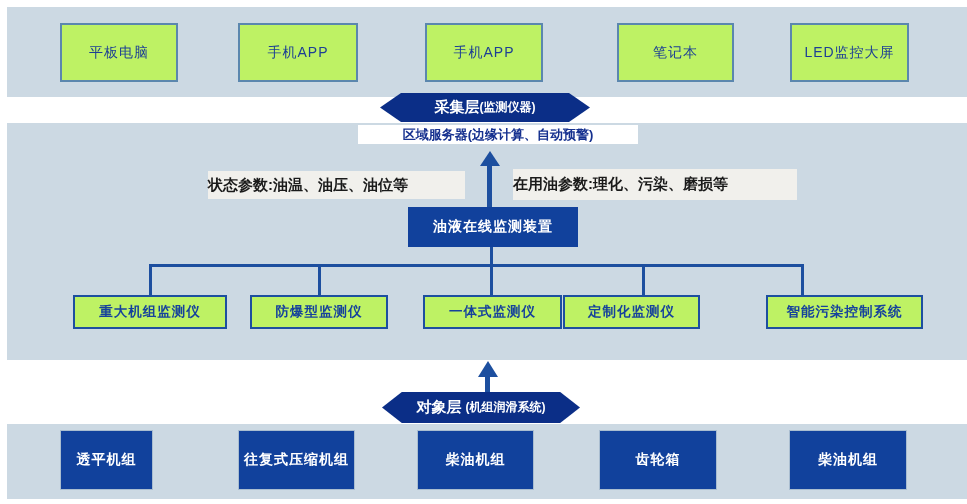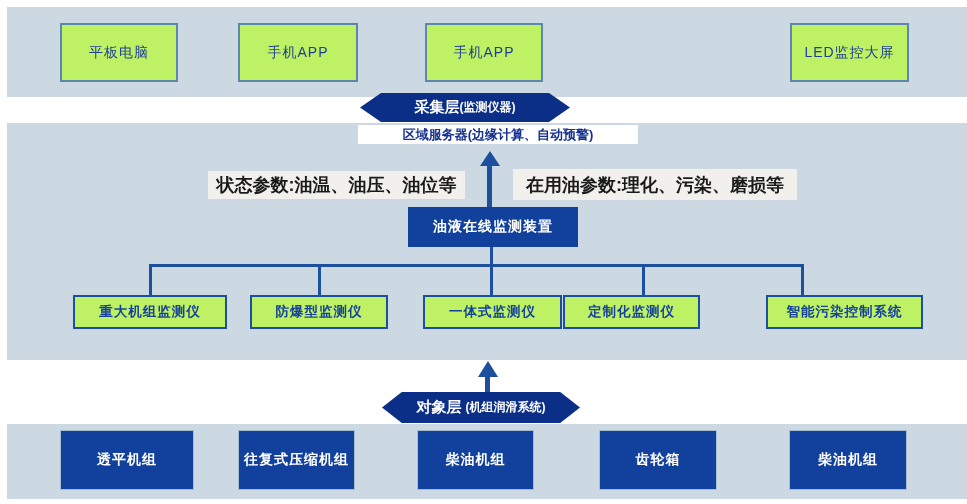--- a/index.html
+++ b/index.html
@@ -33,22 +33,22 @@
   .hex{position:absolute;background:var(--navy);color:#ffffff;display:flex;align-items:center;
        justify-content:center;white-space:nowrap;
        clip-path:polygon(0 50%,10% 0,90% 0,100% 50%,90% 100%,10% 100%);}
   .hex .big{font-size:15px;font-weight:bold;}
   .hex .small{font-size:12px;font-weight:bold;}
 
   .serverbox{position:absolute;left:358px;top:125px;width:280px;height:19px;background:#ffffff;
        display:flex;align-items:center;justify-content:center;color:#15308f;
        font-size:13px;font-weight:bold;}
 
-  .plabel{position:absolute;background:var(--label-bg);display:flex;align-items:center;justify-content:center;
-       color:var(--label-text);font-size:18px;font-weight:bold;white-space:nowrap;}
+  .plabel{position:absolute;background:var(--label-bg);display:flex;align-items:center;
+       color:var(--label-text);font-size:15px;font-weight:bold;white-space:nowrap;}
 
   .devbox{position:absolute;left:408px;top:207px;width:170px;height:40px;background:var(--box-blue);
        display:flex;align-items:center;justify-content:center;color:#ffffff;font-size:14px;
        font-weight:bold;letter-spacing:1px;}
 
   .hline{position:absolute;background:var(--line-blue);height:3px;}
   .vline{position:absolute;background:var(--line-blue);width:3px;}
 
   .arrow-shaft{position:absolute;background:var(--line-blue);}
   .arrow-head{position:absolute;width:0;height:0;border-left:10px solid transparent;
@@ -65,25 +65,28 @@
 
   <div class="tbox" style="left:60px;width:118px;">
     <span>平板电脑</span>
   </div>
   <div class="tbox" style="left:238px;width:120px;">
     <span>手机APP</span>
   </div>
   <div class="tbox" style="left:425px;width:118px;">
     <span>手机APP</span>
   </div>
+  <div class="tbox" style="left:617px;width:117px;">
+    <span>笔记本</span>
+  </div>
   <div class="tbox" style="left:790px;width:119px;">
     <span>LED监控大屏</span>
   </div>
 
-  <div class="hex" style="left:360px;top:93px;width:210px;height:29px;">
+  <div class="hex" style="left:380px;top:93px;width:210px;height:29px;">
     <span class="big">采集层</span>
       <span class="small">(监测仪器)</span>
   </div>
 
   <div class="serverbox">
     <span>区域服务器(边缘计算、自动预警)</span>
   </div>
 
   <div class="arrow-head" style="left:480px;top:151px;"></div>
   <div class="arrow-shaft" style="left:487px;top:165px;width:5px;height:42px;"></div>
@@ -123,21 +126,21 @@
   </div>
 
   <div class="arrow-head" style="left:478px;top:361px;border-bottom-width:16px;"></div>
   <div class="arrow-shaft" style="left:485px;top:376px;width:5px;height:17px;"></div>
 
   <div class="hex" style="left:382px;top:392px;width:198px;height:31px;">
     <span class="big">对象层</span>
       <span class="small" style="margin-left:4px;">(机组润滑系统)</span>
   </div>
 
-  <div class="bbox" style="left:60px;width:134px;">
+  <div class="bbox" style="left:60px;width:93px;">
     <span>透平机组</span>
   </div>
   <div class="bbox" style="left:238px;width:117px;">
     <span>往复式压缩机组</span>
   </div>
   <div class="bbox" style="left:417px;width:117px;">
     <span>柴油机组</span>
   </div>
   <div class="bbox" style="left:599px;width:118px;">
     <span>齿轮箱</span>

